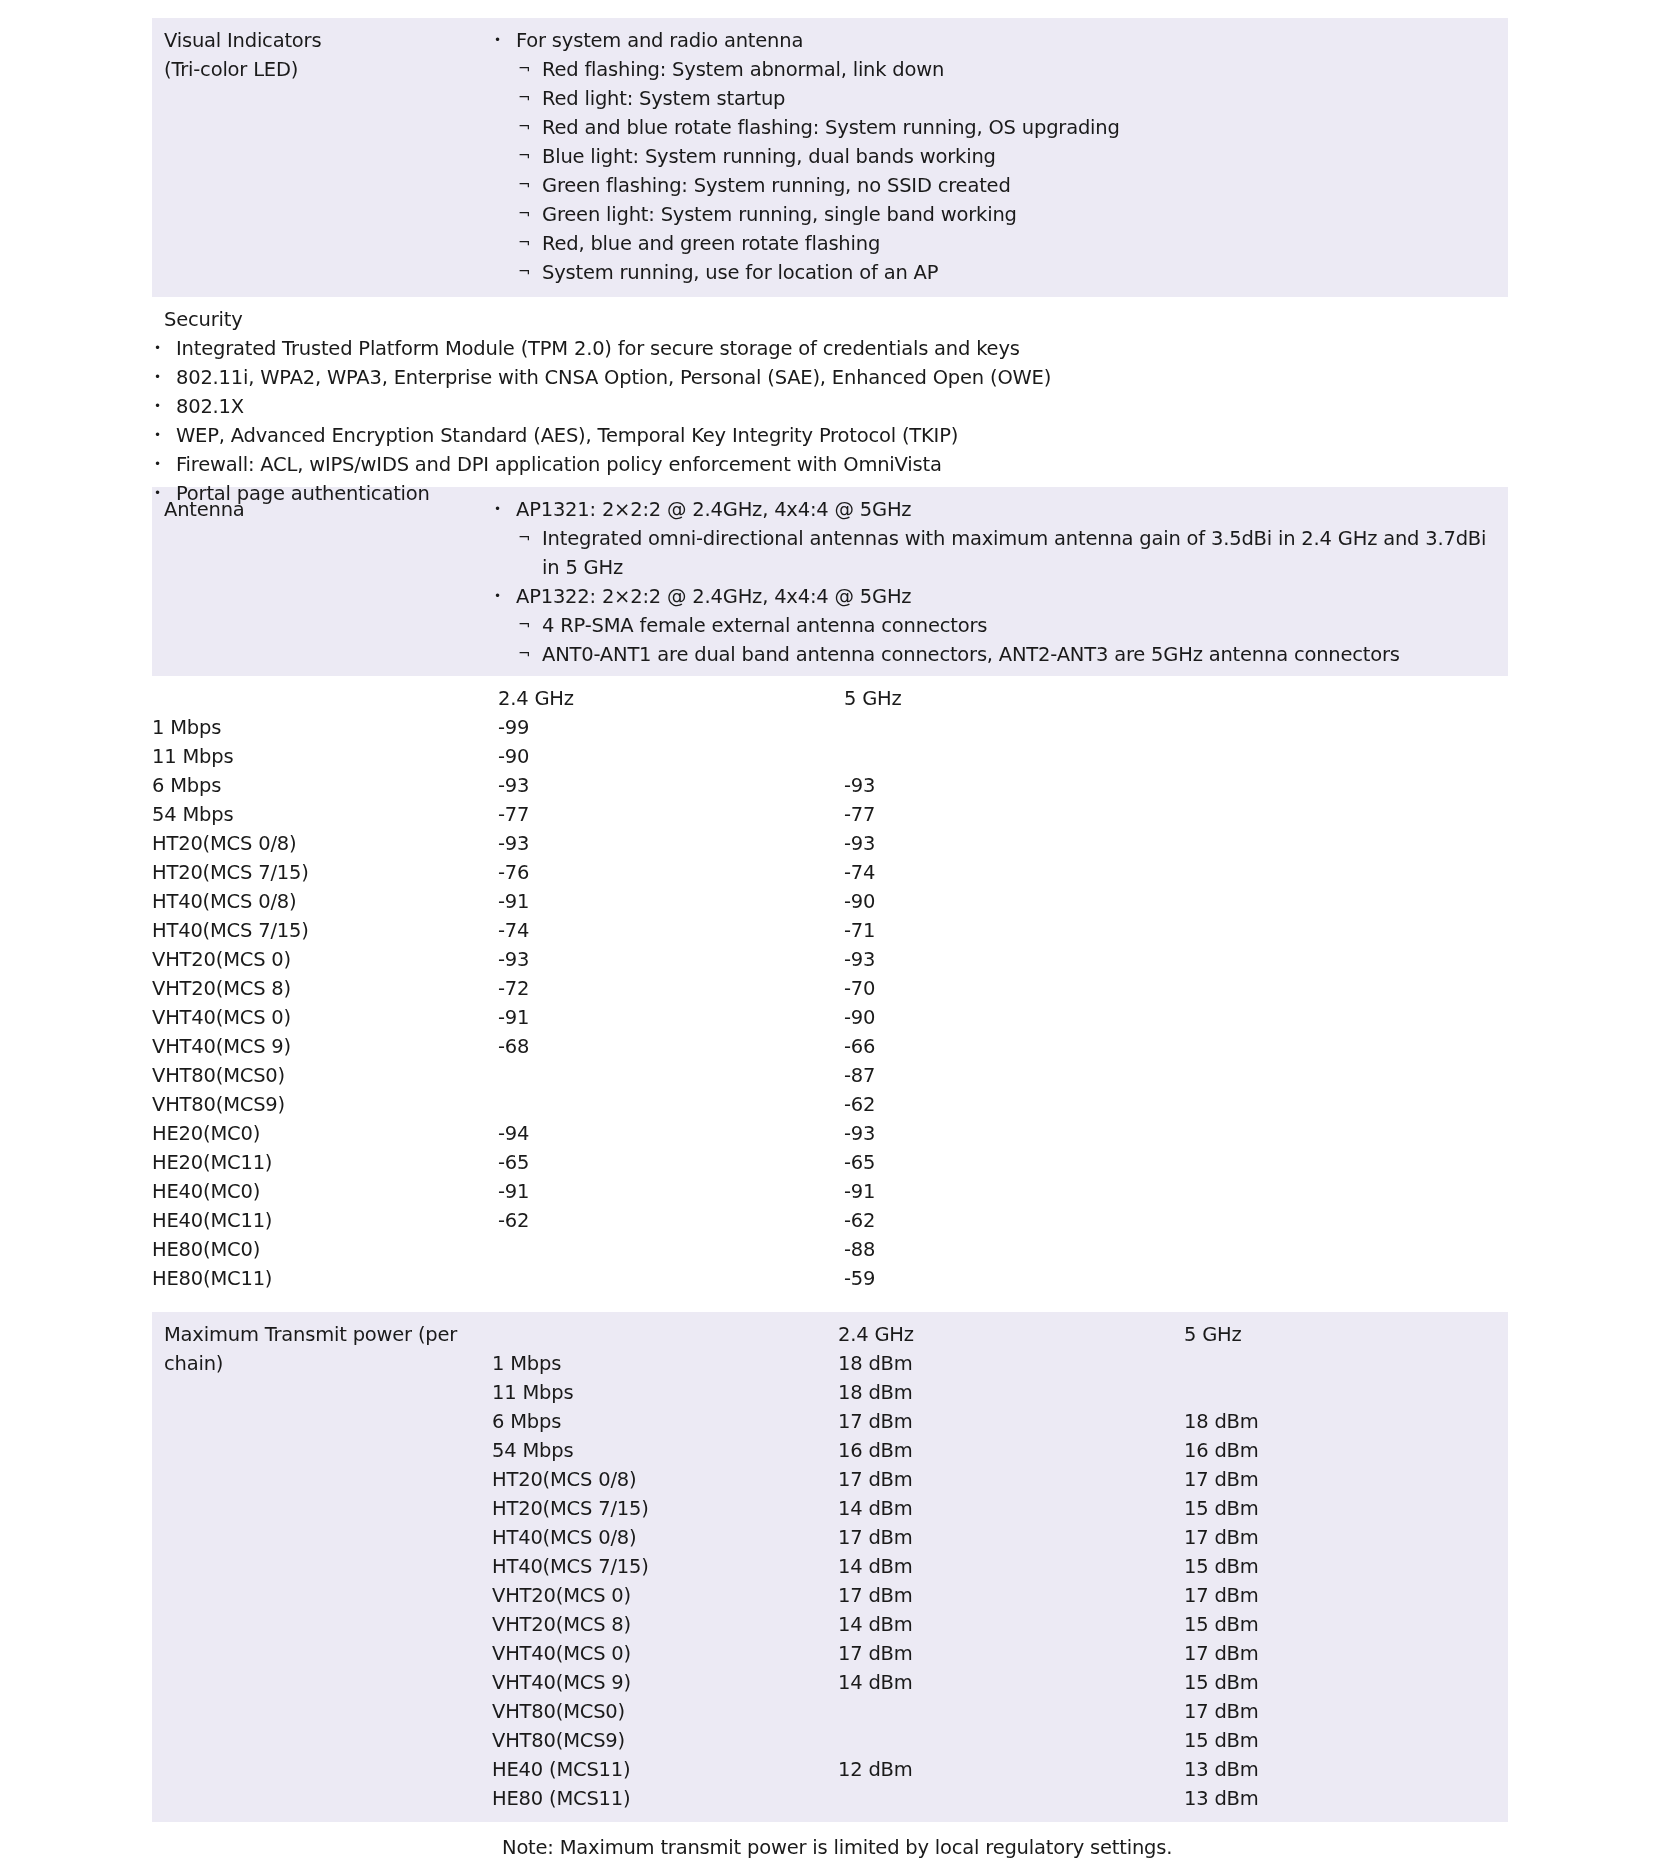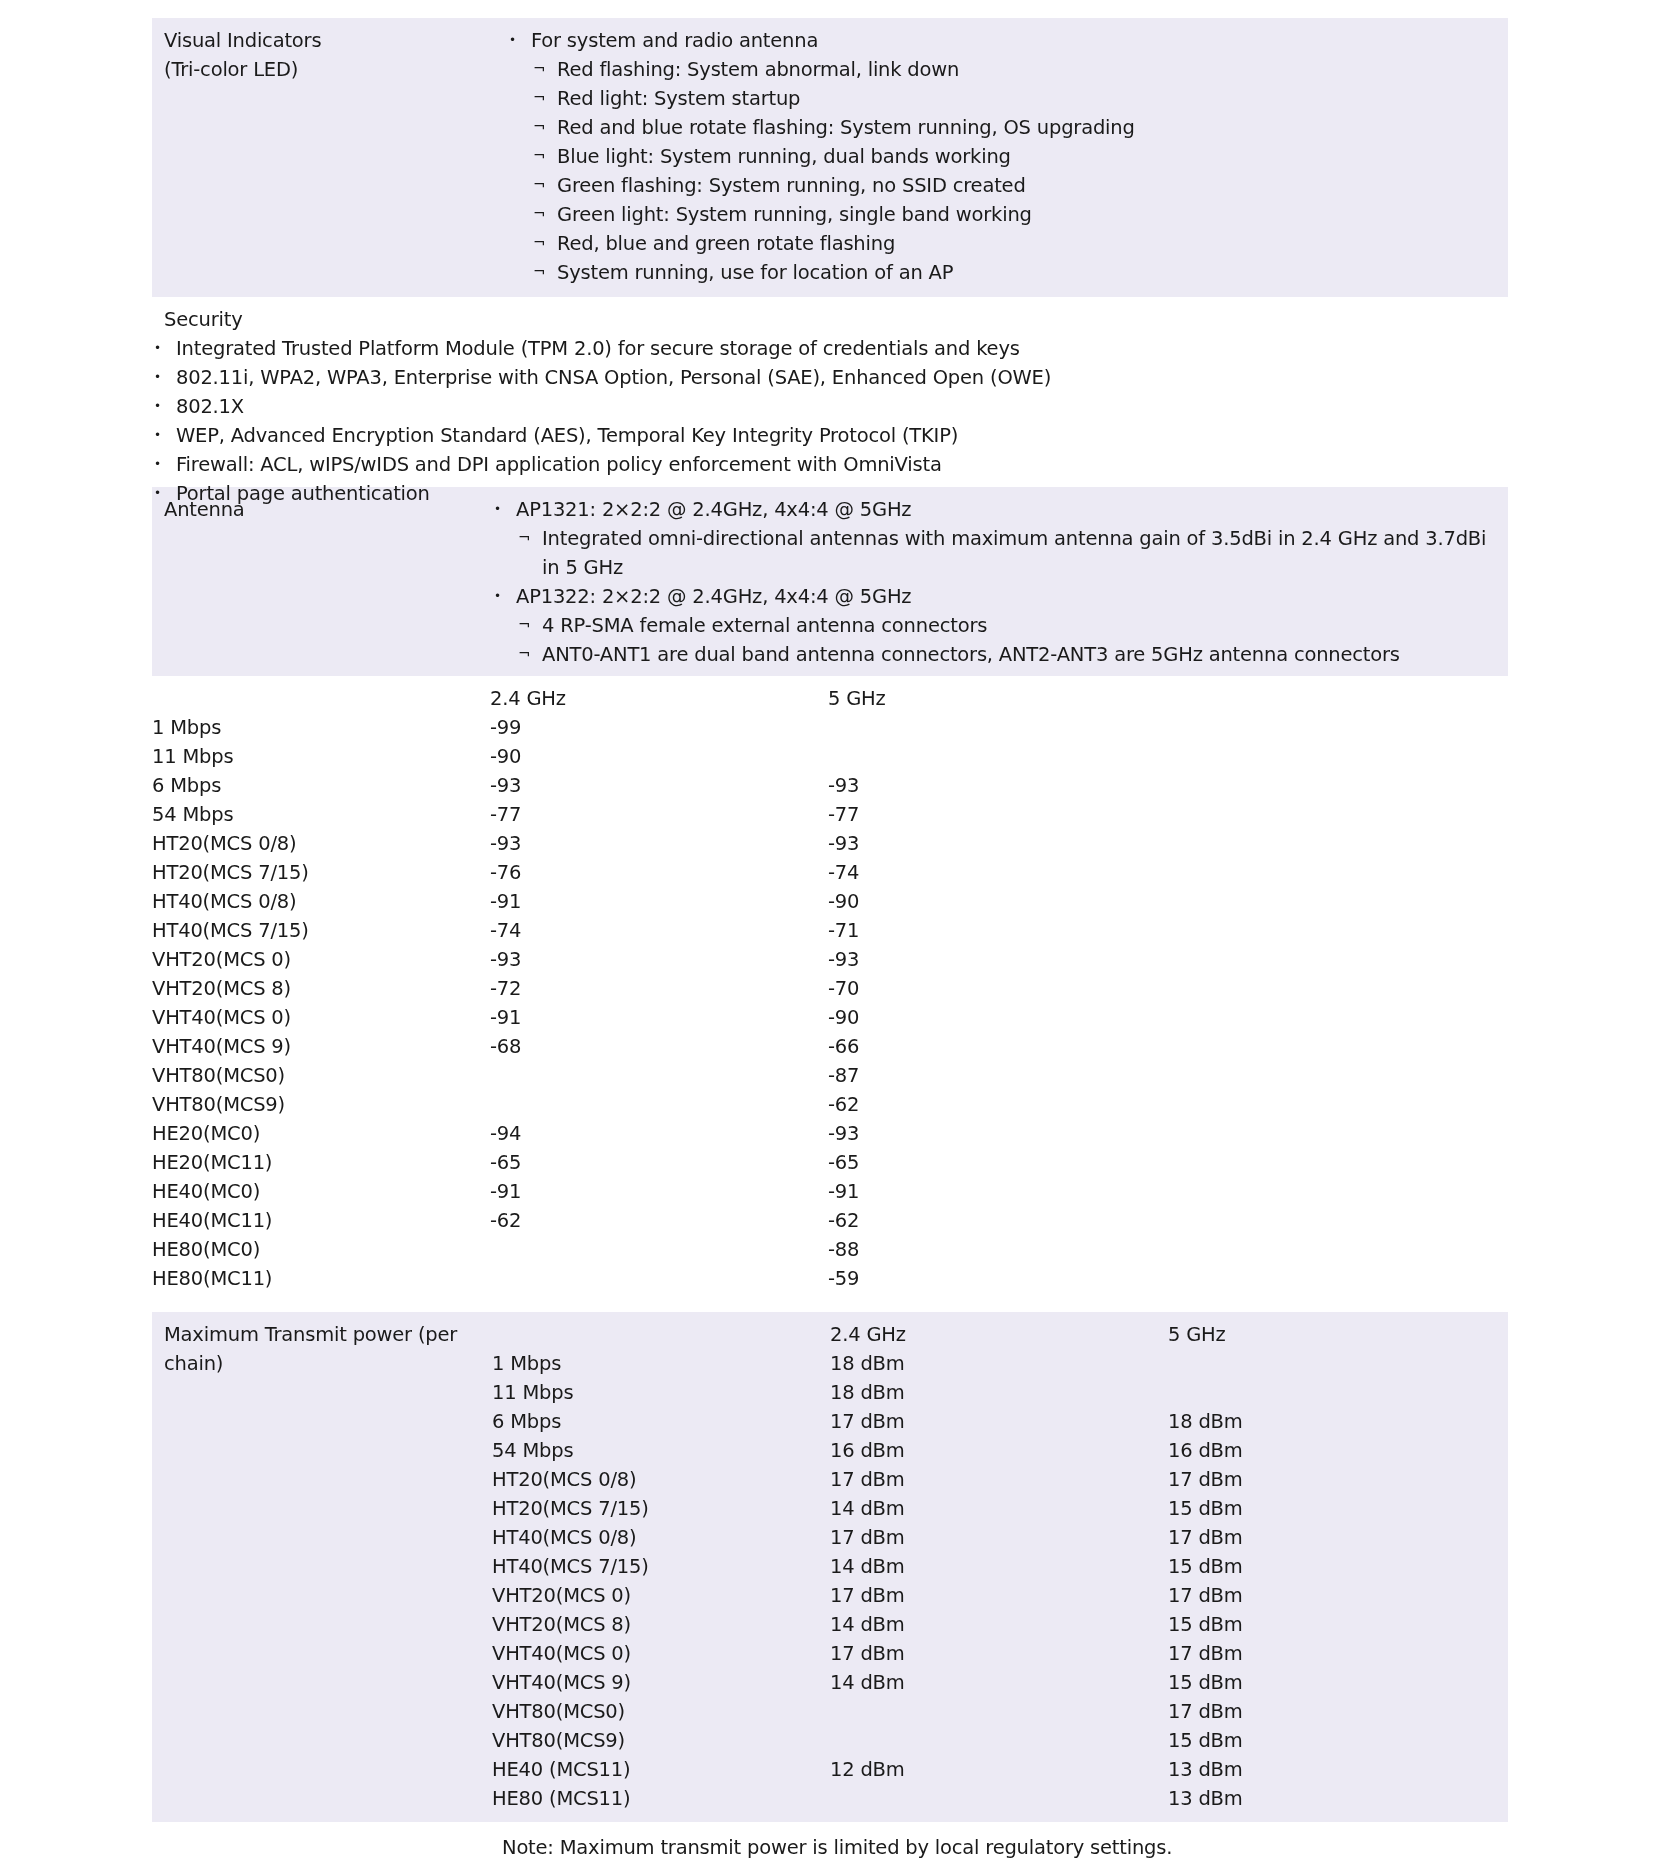--- a/index.html
+++ b/index.html
@@ -12,32 +12,32 @@
     .row { display: flex; padding: 8px 0 0 0; box-sizing: border-box; }
     .row.shaded { background: #ECEAF4; }
     .label-col { width: 340px; padding-left: 12px; box-sizing: border-box; line-height: 29px; font-size: 19.5px; letter-spacing: -0.2px; }
     .content-col { flex: 1; line-height: 29px; font-size: 19.5px; letter-spacing: -0.2px; }
     .line { display: flex; position: relative; }
     .bullet { width: 24px; text-align: left; padding-left: 2px; box-sizing: border-box; font-size: 12px; }
     .sub { padding-left: 26px; display: flex; }
     .sub .mark { width: 24px; font-size: 15px; }
     .sub .txt { flex: 1; padding-right: 20px; }
     .line .txt { flex: 1; }
-    .grid-row { display: flex; height: 29px; }
+    .grid-row { display: flex; height: 29px; gap: 8px; }
     .grid-row .c0 { width: 338px; }
     .grid-row .c1 { width: 338px; }
     .grid-row .c2 { flex: 1; }
     .note { position: absolute; left: 502px; top: 1836px; font-size: 19.5px; letter-spacing: -0.2px; }
   </style>
 </head>
 <body>
 
 <div class="table">
 
-  <div class="row shaded" style="height:279px;gap:15px;">
+  <div class="row shaded" style="height:279px;">
     <div class="label-col">
       <div>Visual Indicators</div>
       <div>(Tri-color LED)</div>
     </div>
     <div class="content-col">
       <div class="line">
         <span class="bullet">•</span>
         <span class="txt">For system and radio antenna</span>
       </div>
       <div id="vi-subs">

